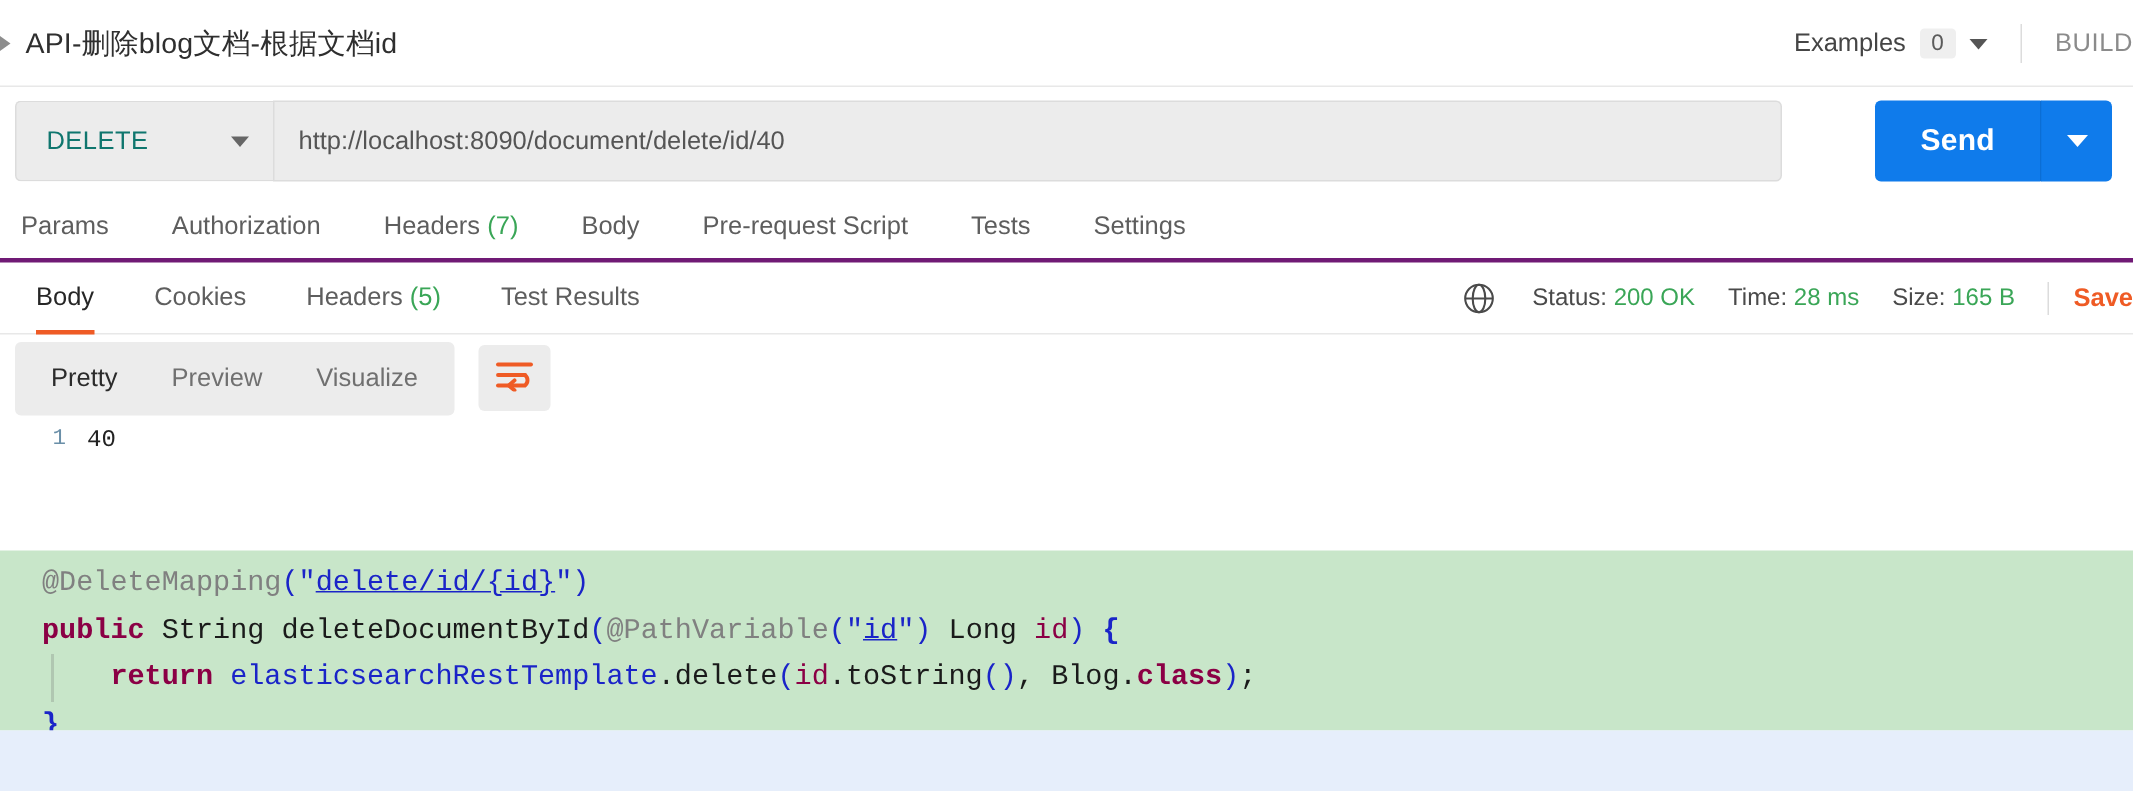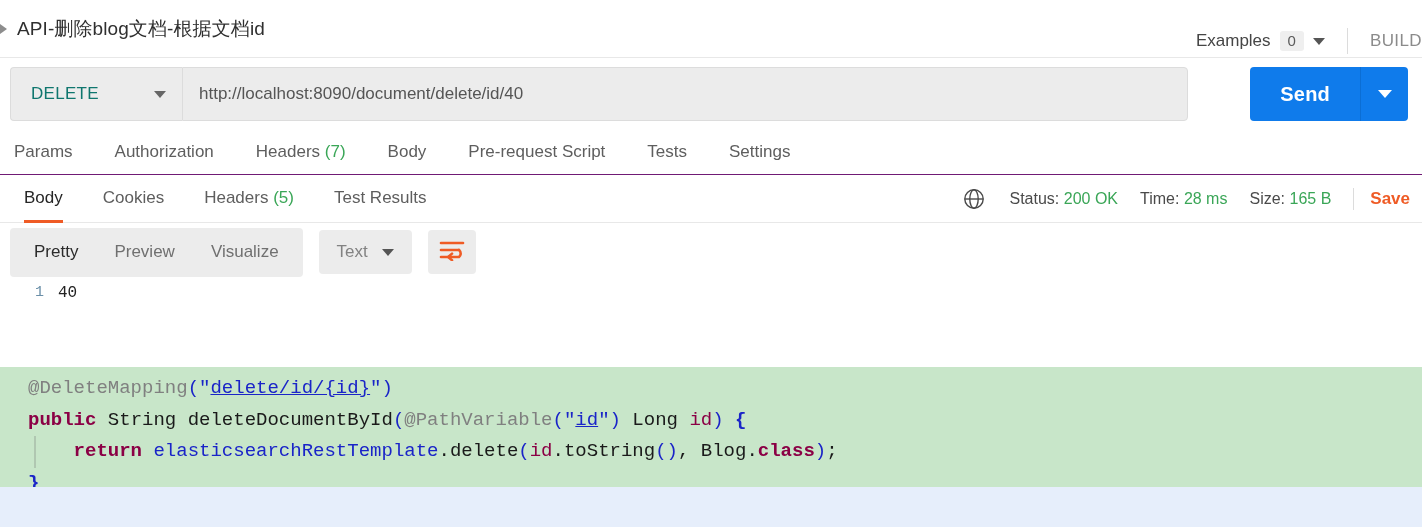--- a/index.html
+++ b/index.html
@@ -41,21 +41,21 @@
     margin-top: 1px;
   }
   .req-title {
     font-size: 19px;
     color: #2f2f2f;
     letter-spacing: .1px;
     white-space: nowrap;
   }
   .title-right {
     position: absolute;
-    right: 0; top: 12px;
+    right: 0; top: 0;
     height: 58px;
     display: flex;
     align-items: center;
     gap: 0;
     padding-right: 0;
   }
   .examples-wrap {
     display: flex;
     align-items: center;
     gap: 9px;
@@ -172,21 +172,21 @@
     border-right: 7px solid transparent;
   }
 
   
   .req-tabs {
     display: flex;
     align-items: center;
     padding: 0 0 0 14px;
     height: 45px;
     gap: 0;
-    border-bottom: 1px solid #701a75;
+    border-bottom: 3px solid #701a75;
   }
   .req-tab {
     font-size: 17px;
     color: #5e5e5e;
     padding: 0 22px 0 0;
     margin-right: 20px;
     white-space: nowrap;
     cursor: pointer;
   }
   .req-tab:first-child { padding-left: 0; }
@@ -214,21 +214,21 @@
     cursor: pointer;
     white-space: nowrap;
     border-bottom: 3px solid transparent;
   }
   .resp-tab.active {
     color: #262626;
     border-bottom: 3px solid #ef5b25;
   }
   .resp-meta {
     position: absolute;
-    right: 12px;
+    right: 0;
     top: 0;
     height: 48px;
     display: flex;
     align-items: center;
     font-size: 16px;
     color: #4a4a4a;
     white-space: nowrap;
   }
   .globe-icon {
     width: 22px; height: 22px;
@@ -471,24 +471,20 @@
       <span class="save-link">Save</span>
     </div>
   </div>
 
   <div class="body-toolbar">
     <div class="seg-group">
       <span class="seg-item active">Pretty</span>
       <span class="seg-item">Preview</span>
       <span class="seg-item">Visualize</span>
     </div>
-    <div class="text-select">
-      <span class="text-select-label">Text</span>
-      <span class="caret-down"></span>
-    </div>
     <div class="wrap-btn">
       <span>
         <svg width="26" height="22" viewBox="0 0 26 22">
           <line x1="2" y1="4" x2="24" y2="4" stroke="#ef5b25" stroke-width="2.6" stroke-linecap="round"></line>
           <line x1="2" y1="11" x2="20" y2="11" stroke="#ef5b25" stroke-width="2.6" stroke-linecap="round"></line>
           <path d="M20 11 a4.5 4.5 0 0 1 0 7 h-10" fill="none" stroke="#ef5b25" stroke-width="2.6" stroke-linecap="round"></path>
           <path d="M13 14.6 L9.2 18 L13 21.2" fill="none" stroke="#ef5b25" stroke-width="2.6" stroke-linecap="round" stroke-linejoin="round"></path>
           <line x1="2" y1="18" x2="9" y2="18" stroke="#ef5b25" stroke-width="2.6" stroke-linecap="round"></line>
         </svg>
       </span>

